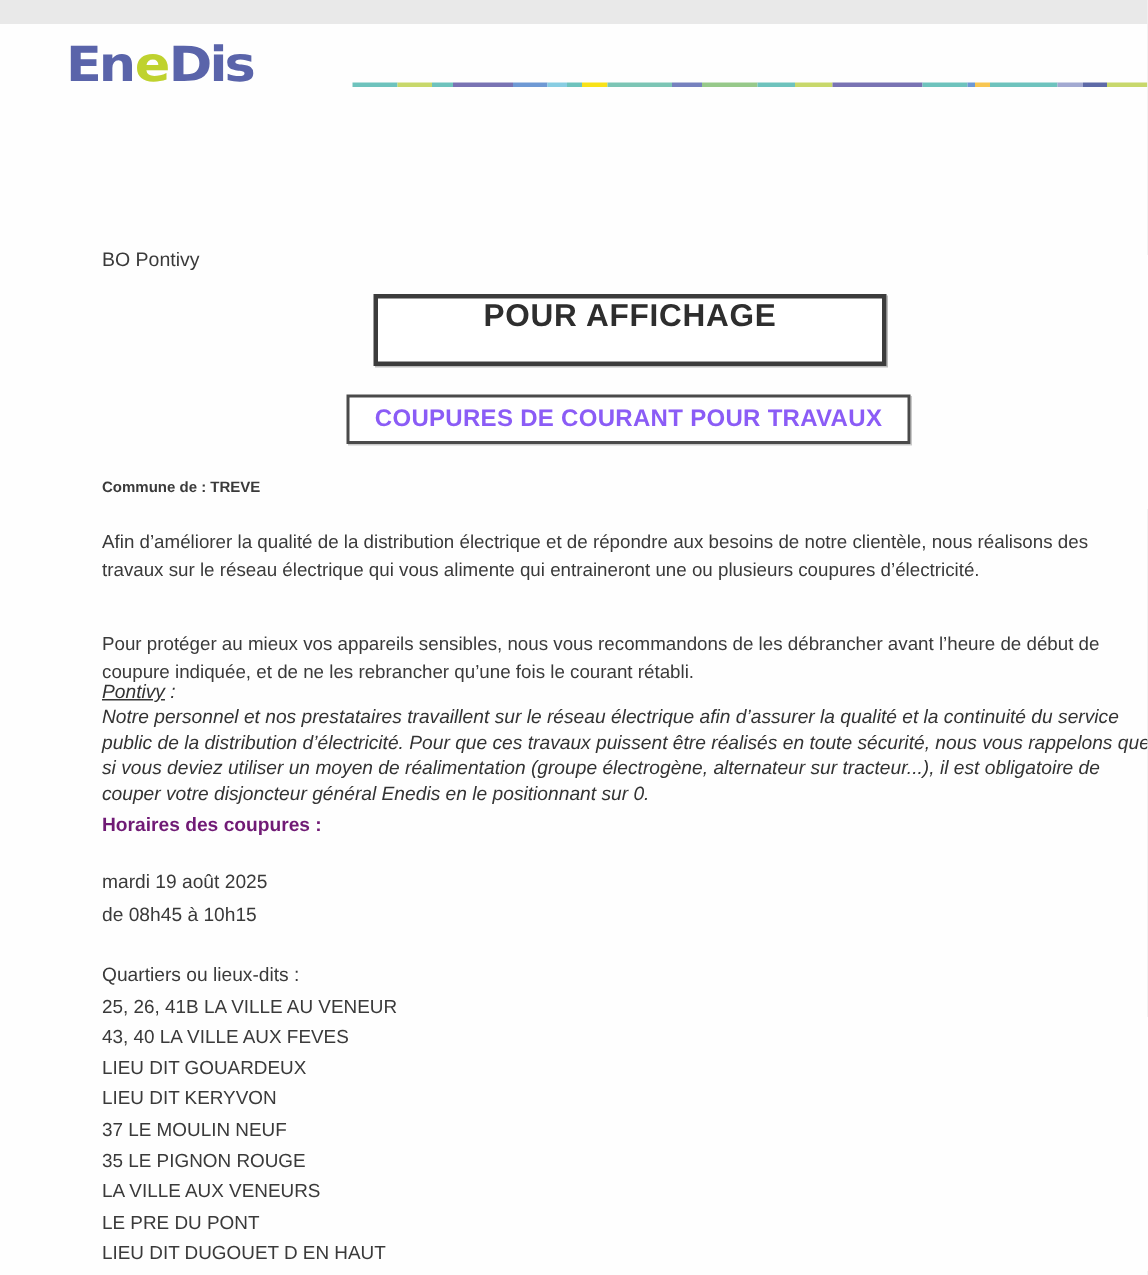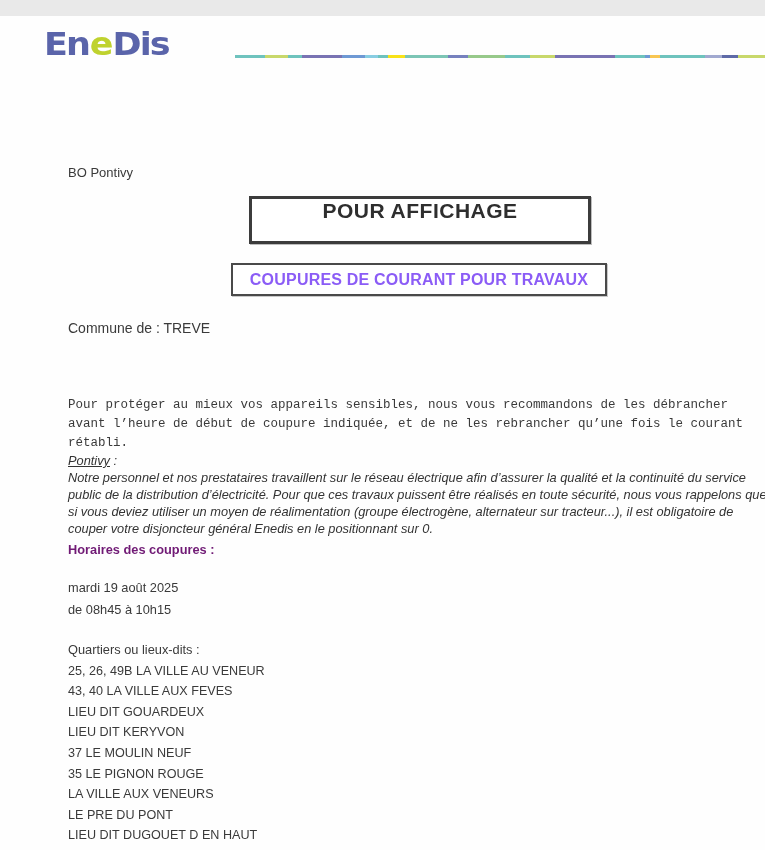--- a/index.html
+++ b/index.html
@@ -37,24 +37,24 @@
     font-size:21px;font-weight:bold;color:#2e2e2e;letter-spacing:0.5px;
     box-shadow:1px 1px 0 #bdbdbd;
   }
   .banner2{
     position:absolute;left:231px;top:247px;width:372px;height:29px;
     border:2px solid #4a4a4a;background:#fff;
     display:flex;align-items:center;justify-content:center;
     font-size:16px;font-weight:bold;color:#8b5cf6;letter-spacing:0.2px;
     box-shadow:1px 1px 0 #c9c9c9;
   }
-  .commune{position:absolute;left:68px;top:304px;font-size:14px;color:#3a3a3a;}
+  .commune{position:absolute;left:68px;top:304px;font-size:10px;color:#3a3a3a;font-weight:bold;}
   .para{position:absolute;left:68px;width:696px;font-size:12.5px;line-height:19px;color:#3a3a3a;}
   .para1{top:336px;}
-  .para2{top:380px;font-family:Liberation Mono, monospace;}
+  .para2{top:404px;}
   .rappel{
     position:absolute;left:68px;top:436px;width:700px;
     font-size:12.8px;line-height:17px;font-style:italic;color:#333;
   }
   .rappel .rlabel{text-decoration:underline;}
   .schedule-heading{position:absolute;left:68px;top:526px;font-size:12.8px;font-weight:bold;color:#701a75;}
   .schedule{position:absolute;left:68px;top:561px;font-size:12.8px;line-height:22px;color:#3a3a3a;}
   .districts{position:absolute;left:68px;top:624px;font-size:12.6px;line-height:20.6px;color:#3a3a3a;}
   .districts .heading{font-size:12.8px;}
   .location-line{white-space:nowrap;}
@@ -95,39 +95,40 @@
 
   <div class="banner1">
     <span>POUR AFFICHAGE</span>
   </div>
   <div class="banner2">
     <span>COUPURES DE COURANT POUR TRAVAUX</span>
   </div>
 
   <div class="commune">Commune de : TREVE</div>
 
+  <div class="para para1">Afin d’améliorer la qualité de la distribution électrique et de répondre aux besoins de notre clientèle, nous réalisons des travaux sur le réseau électrique qui vous alimente qui entraineront une ou plusieurs coupures d’électricité.</div>
 
   <div class="para para2">Pour protéger au mieux vos appareils sensibles, nous vous recommandons de les débrancher avant l’heure de début de coupure indiquée, et de ne les rebrancher qu’une fois le courant rétabli.</div>
 
   <div class="rappel">
     <span class="rlabel">Pontivy</span><span> :</span><br>
     <span>Notre personnel et nos prestataires travaillent sur le réseau électrique afin d’assurer la qualité et la continuité du service public de la distribution d’électricité. Pour que ces travaux puissent être réalisés en toute sécurité, nous vous rappelons que si vous deviez utiliser un moyen de réalimentation (groupe électrogène, alternateur sur tracteur...), il est obligatoire de couper votre disjoncteur général Enedis en le positionnant sur 0.</span>
   </div>
 
   <div class="schedule-heading">Horaires des coupures :</div>
 
   <div class="schedule">
     <div>mardi 19 août 2025</div>
     <div>de 08h45 à 10h15</div>
   </div>
 
   <div class="districts">
     <div class="heading">Quartiers ou lieux-dits :</div>
     <div>
-        <div class="location-line">25, 26, 49B LA VILLE AU VENEUR</div>
+        <div class="location-line">25, 26, 41B LA VILLE AU VENEUR</div>
         <div class="location-line">43, 40 LA VILLE AUX FEVES</div>
         <div class="location-line">LIEU DIT GOUARDEUX</div>
         <div class="location-line">LIEU DIT KERYVON</div>
         <div class="location-line">37 LE MOULIN NEUF</div>
         <div class="location-line">35 LE PIGNON ROUGE</div>
         <div class="location-line">LA VILLE AUX VENEURS</div>
         <div class="location-line">LE PRE DU PONT</div>
         <div class="location-line">LIEU DIT DUGOUET D EN HAUT</div>
       </div>
   </div>

